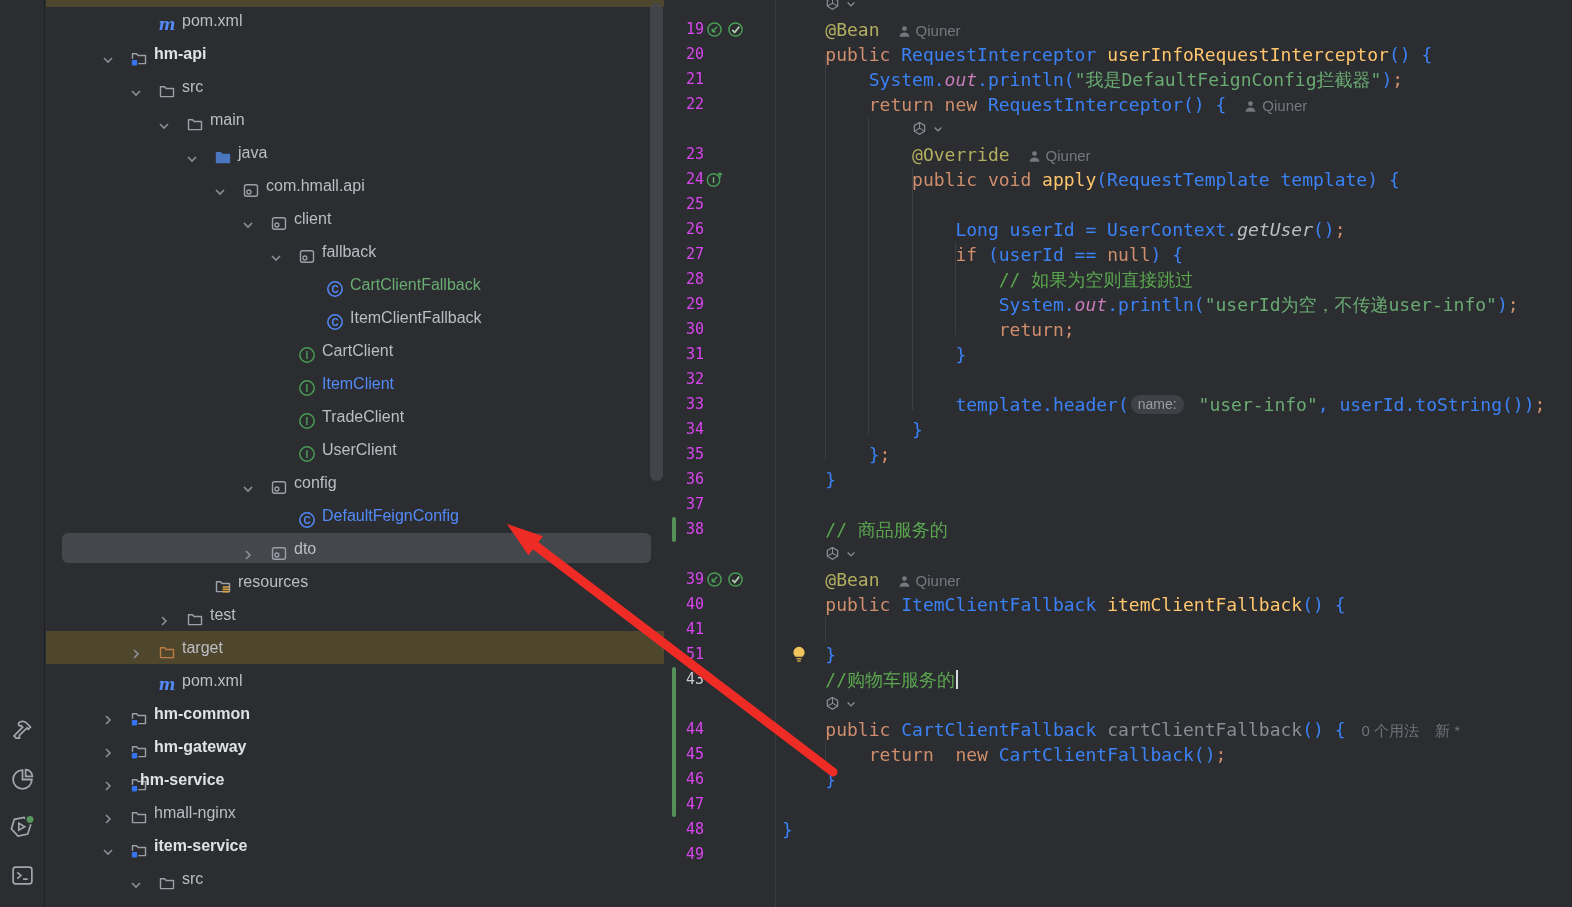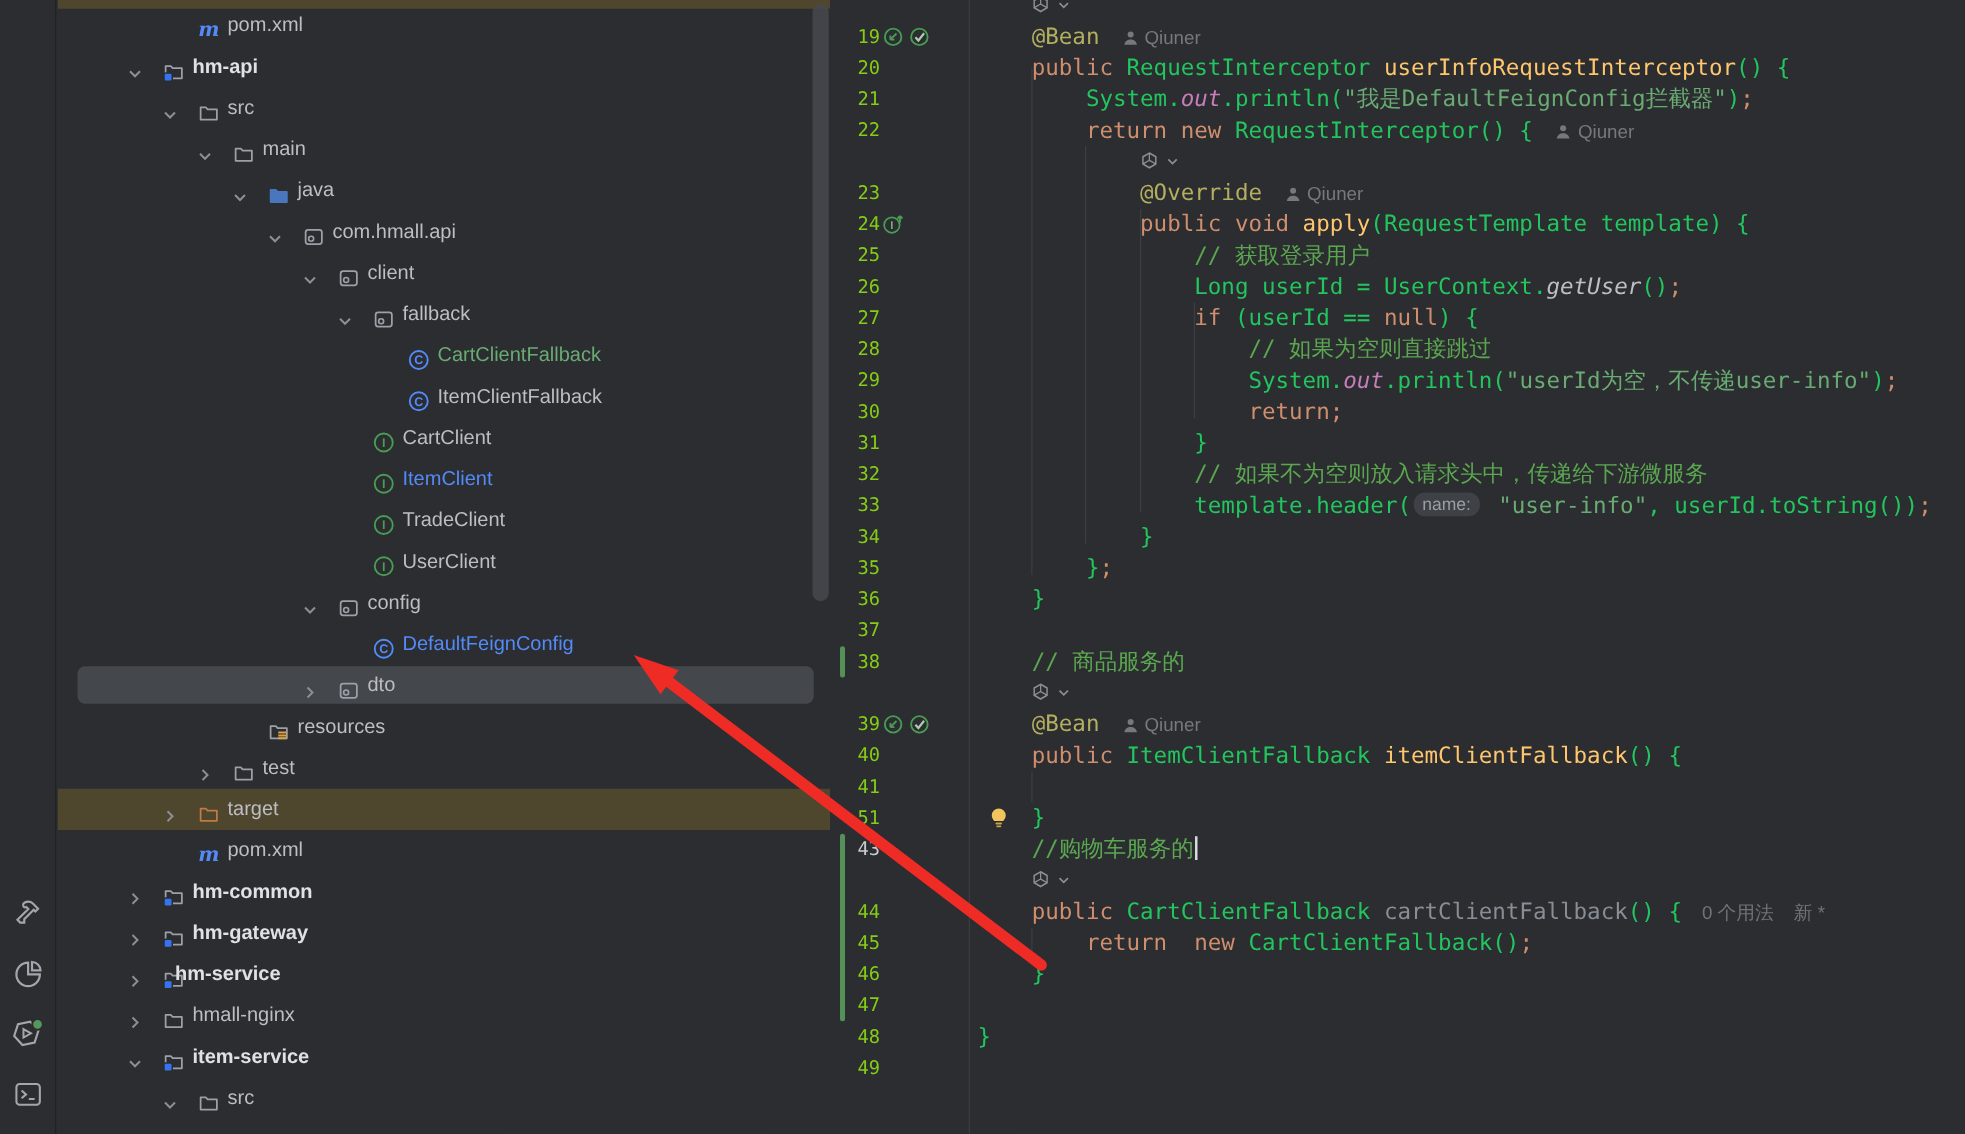--- a/index.html
+++ b/index.html
@@ -23,24 +23,24 @@
   .c-module{color:#DFE1E5;font-weight:700;}
   .c-added{color:#6AAB73;}
   .c-modified{color:#548AF7;}
   .partial-top{position:absolute;left:0;top:0;width:618px;height:7px;background:#4F462E;}
   .tree-sb{position:absolute;left:604px;top:3px;width:13px;height:478px;background:#47494E;border-radius:7px;opacity:.85;}
   
   .editor{position:absolute;left:664px;top:0;width:908px;height:907px;overflow:hidden;background:#2B2D30;}
   .gdivider{position:absolute;left:111px;top:0;width:1px;height:907px;background:#3A3C40;}
   .iguide{position:absolute;width:1px;background:#3B3E43;}
   .crow{position:absolute;left:0;right:0;height:25px;}
-  .lnum{position:absolute;left:0;width:40px;text-align:right;font:15px/25px "DejaVu Sans Mono",monospace;color:#84cc16;}
+  .lnum{position:absolute;left:0;width:40px;text-align:right;font:15px/25px "DejaVu Sans Mono",monospace;color:#d946ef;}
   .lnum.cur{color:#C8CBD1;}
   .code{position:absolute;left:118px;top:0;font:18px/25px "DejaVu Sans Mono",monospace;color:#BCBEC4;white-space:pre;}
-  .t-kw{color:#CF8E6D;} .t-ann{color:#B3AE60;} .t-mth{color:#FFC66D;} .t-def{color:#22c55e;}
+  .t-kw{color:#CF8E6D;} .t-ann{color:#B3AE60;} .t-mth{color:#FFC66D;} .t-def{color:#3b82f6;}
   .t-str{color:#6AAB73;} .t-cmt{color:#5BA750;} .t-fld{color:#C77DBB;font-style:italic;}
   .t-smth{color:#BCBEC4;font-style:italic;} .t-gray{color:#888D96;} .t-semi{color:#CF8E6D;}
   .t-pill{display:inline-block;background:#3E4146;color:#9A9EA5;font:14px/19px "Liberation Sans",sans-serif;
           padding:0 7px;border-radius:9px;margin:0 4px 0 2px;vertical-align:2px;}
   .t-hint{color:#6F7379;font:15px/25px "Liberation Sans",sans-serif;margin-left:16px;}
   .author{color:#75797F;font:15px/25px "Liberation Sans",sans-serif;margin-left:18px;white-space:nowrap;}
   .author svg{vertical-align:-2px;margin-right:5px;}
   .gico{position:absolute;top:4px;display:flex;gap:4px;}
   .vcsbar{position:absolute;left:8px;width:4px;border-radius:2px;background:#549159;}
   .inlay{position:absolute;top:4px;display:flex;align-items:center;gap:5px;}
@@ -402,21 +402,20 @@
             <svg width="18" height="17" viewBox="0 0 18 17">
               <circle cx="7.5" cy="9" r="6.2" fill="none" stroke="#499C54" stroke-width="1.4"></circle>
               <text x="7.5" y="12.2" text-anchor="middle" font-size="9" font-weight="bold" font-family="Liberation Sans,sans-serif" fill="#6FB274">I</text>
               <path d="M14 7V1.8M14 1.8l-2 2M14 1.8l2 2" stroke="#499C54" stroke-width="1.5" fill="none"></path>
             </svg>
           </span>
           <div class="code">            <span class="t-kw">public </span><span class="t-kw">void </span><span class="t-mth">apply</span><span class="t-def">(RequestTemplate template) {</span></div>
         </div>
         <div class="crow" style="top:192px">
           <div class="lnum">25</div>
-          <div class="code">                <span class="t-cmt">// 获取登录用户</span></div>
         </div>
         <div class="crow" style="top:217px">
           <div class="lnum">26</div>
           <div class="code">                <span class="t-def">Long userId = UserContext.</span><span class="t-smth">getUser</span><span class="t-def">()</span><span class="t-semi">;</span></div>
         </div>
         <div class="crow" style="top:242px">
           <div class="lnum">27</div>
           <div class="code">                <span class="t-kw">if </span><span class="t-def">(userId == </span><span class="t-kw">null</span><span class="t-def">) {</span></div>
         </div>
         <div class="crow" style="top:267px">
@@ -430,21 +429,20 @@
         <div class="crow" style="top:317px">
           <div class="lnum">30</div>
           <div class="code">                    <span class="t-kw">return</span><span class="t-semi">;</span></div>
         </div>
         <div class="crow" style="top:342px">
           <div class="lnum">31</div>
           <div class="code">                <span class="t-def">}</span></div>
         </div>
         <div class="crow" style="top:367px">
           <div class="lnum">32</div>
-          <div class="code">                <span class="t-cmt">// 如果不为空则放入请求头中，传递给下游微服务</span></div>
         </div>
         <div class="crow" style="top:392px">
           <div class="lnum">33</div>
           <div class="code">                <span class="t-def">template.header(</span><span class="t-pill">name:</span><span class="t-def"> </span><span class="t-str">"user-info"</span><span class="t-def">, userId.toString())</span><span class="t-semi">;</span></div>
         </div>
         <div class="crow" style="top:417px">
           <div class="lnum">34</div>
           <div class="code">            <span class="t-def">}</span></div>
         </div>
         <div class="crow" style="top:442px">

